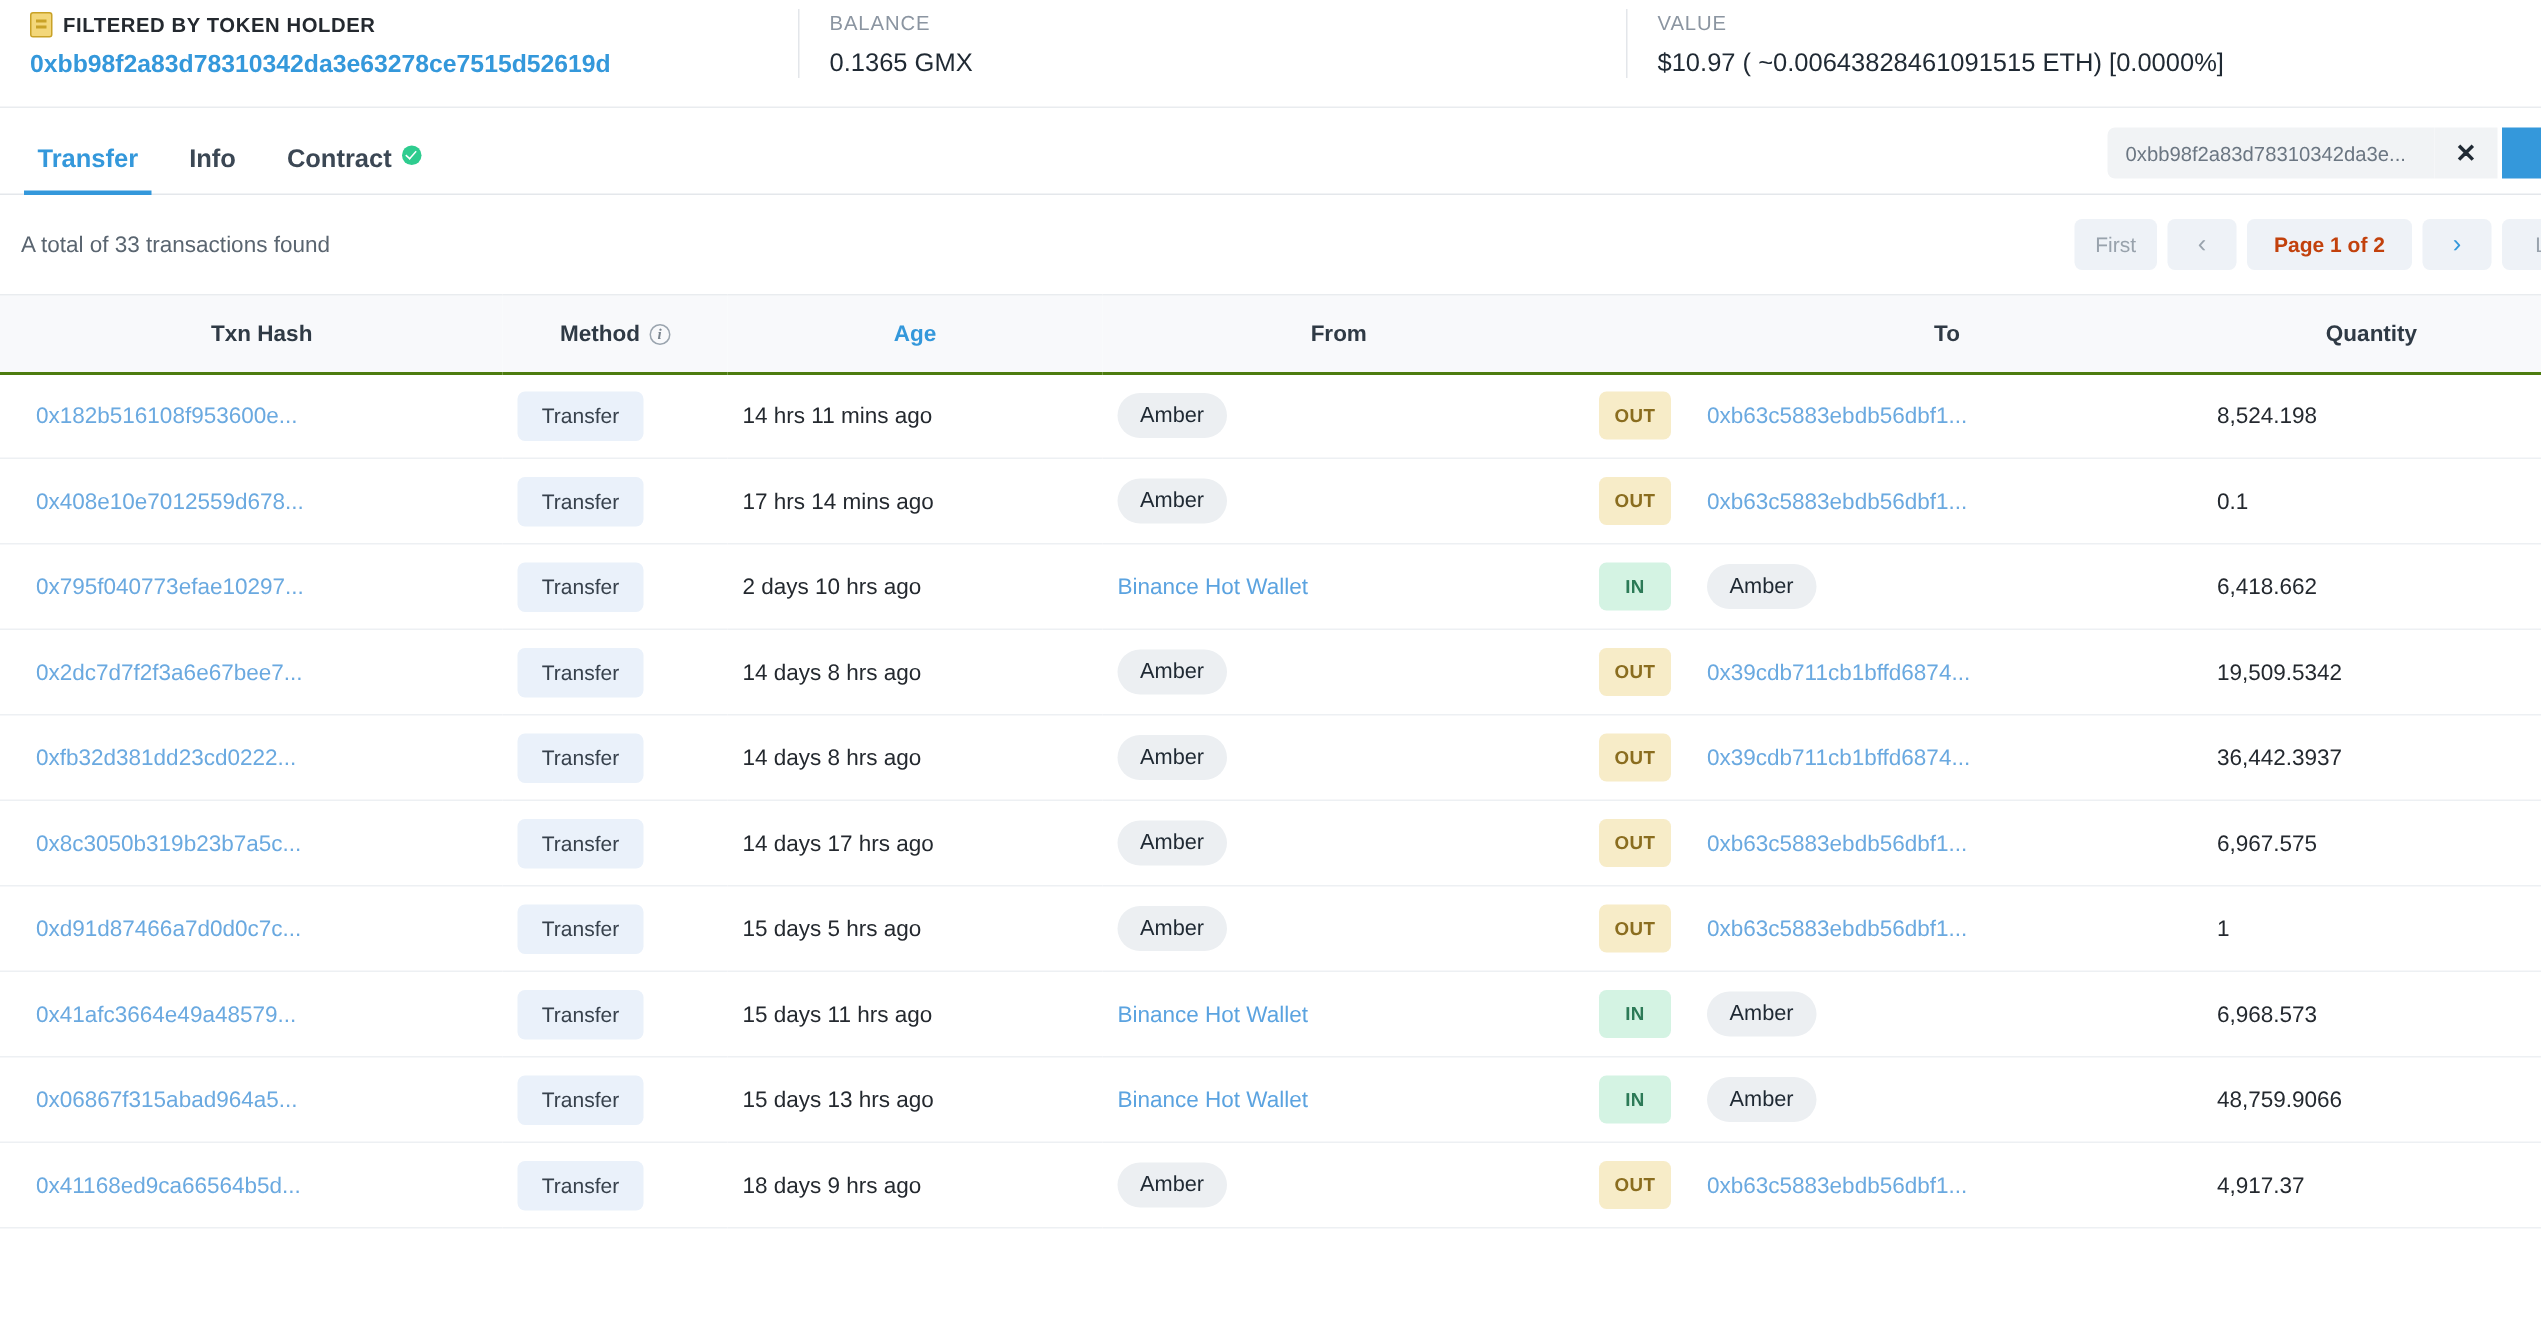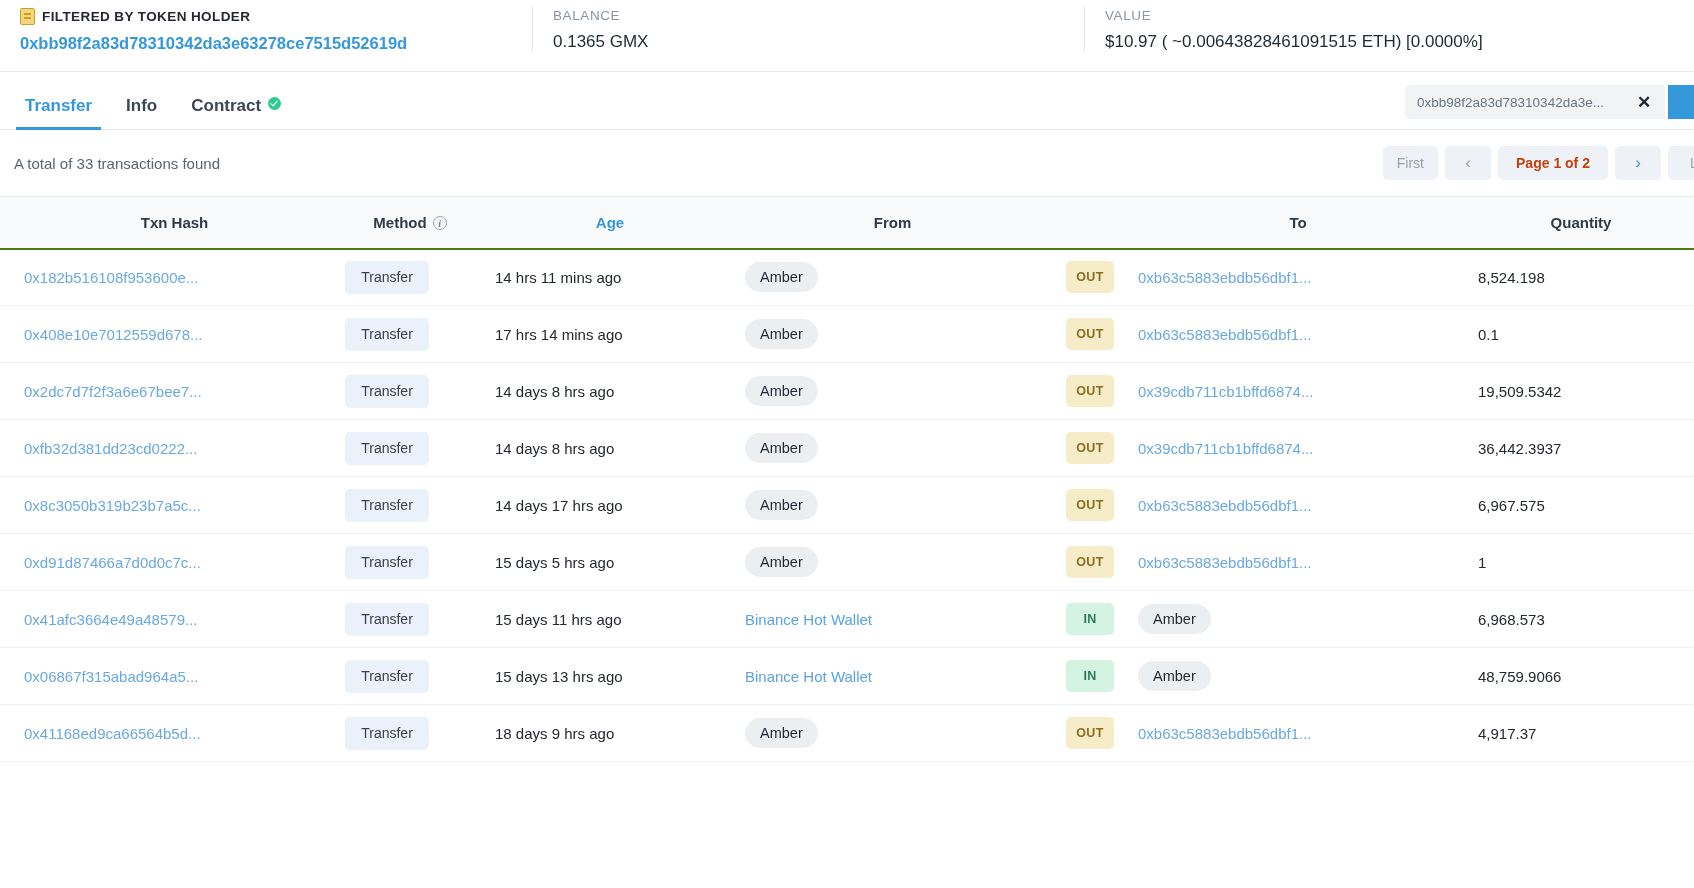--- a/index.html
+++ b/index.html
@@ -375,20 +375,29 @@
       <tr>
         <td class="col-hash"><span class="hash-link">0x408e10e7012559d678...</span></td>
         <td class="col-method"><span class="pill-method">Transfer</span></td>
         <td class="col-age"><span>17 hrs 14 mins ago</span></td>
         <td class="col-from"><span class="pill-name">Amber</span></td>
         <td class="col-dir c-dir"><span class="dir out">OUT</span></td>
         <td class="col-to"><span class="addr-link">0xb63c5883ebdb56dbf1...</span></td>
         <td class="col-qty"><span>0.1</span></td>
       </tr>
       <tr>
+        <td class="col-hash"><span class="hash-link">0x795f040773efae10297...</span></td>
+        <td class="col-method"><span class="pill-method">Transfer</span></td>
+        <td class="col-age"><span>2 days 10 hrs ago</span></td>
+        <td class="col-from"><span class="name-link">Binance Hot Wallet</span></td>
+        <td class="col-dir c-dir"><span class="dir in">IN</span></td>
+        <td class="col-to"><span class="pill-name">Amber</span></td>
+        <td class="col-qty"><span>6,418.662</span></td>
+      </tr>
+      <tr>
         <td class="col-hash"><span class="hash-link">0x2dc7d7f2f3a6e67bee7...</span></td>
         <td class="col-method"><span class="pill-method">Transfer</span></td>
         <td class="col-age"><span>14 days 8 hrs ago</span></td>
         <td class="col-from"><span class="pill-name">Amber</span></td>
         <td class="col-dir c-dir"><span class="dir out">OUT</span></td>
         <td class="col-to"><span class="addr-link">0x39cdb711cb1bffd6874...</span></td>
         <td class="col-qty"><span>19,509.5342</span></td>
       </tr>
       <tr>
         <td class="col-hash"><span class="hash-link">0xfb32d381dd23cd0222...</span></td>

